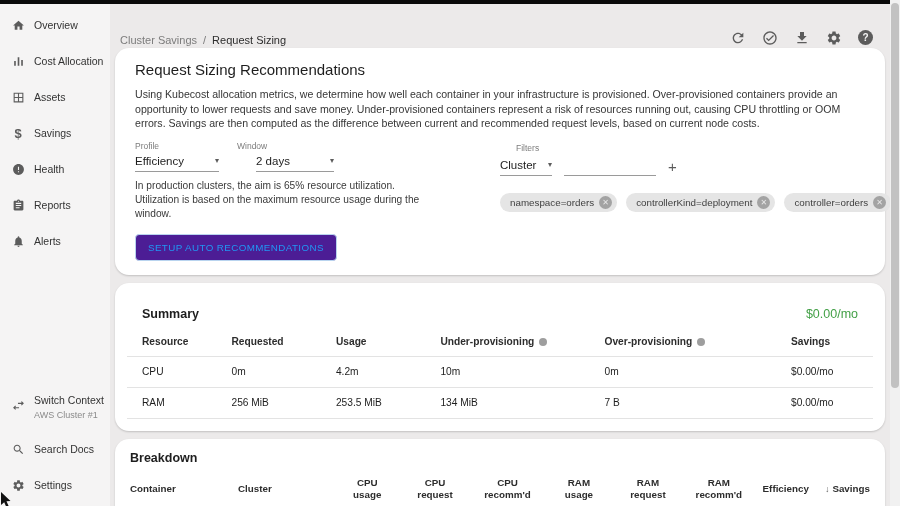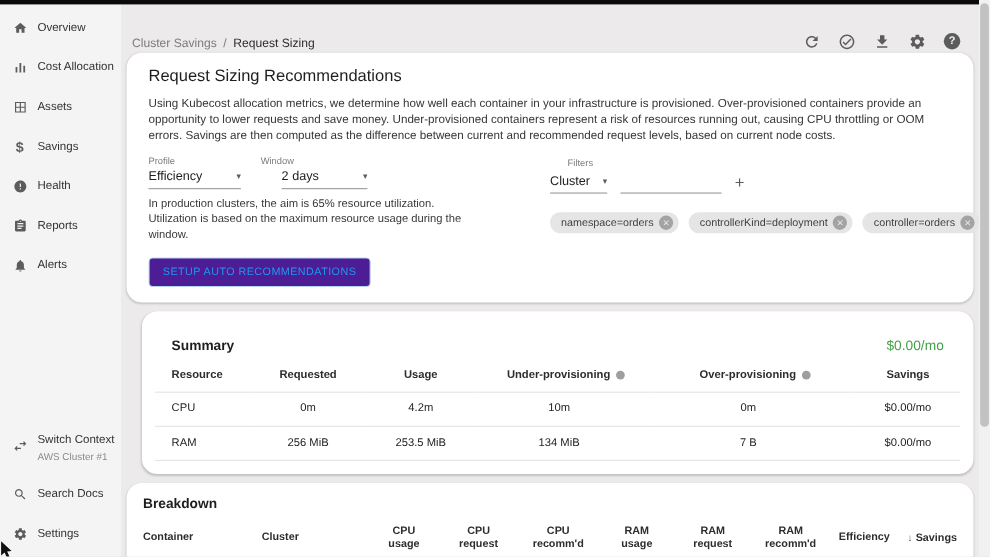--- a/index.html
+++ b/index.html
@@ -51,29 +51,29 @@
   .filters-label { font-size:8.5px; color:#7c7c7c; margin-bottom:5px;padding-left:16px; }
   .filter-row { display:flex; align-items:flex-end; gap:12px; }
   .sel-cluster { width:52px; }
   .filter-input { border:none; border-bottom:1px solid #9a9a9a; width:92px; height:18px; font-size:11px; background:transparent; outline:none; }
   .plus-btn { font-size:15px; color:#5c5c5c; cursor:pointer; line-height:15px; padding-bottom:2px; }
   .chips { display:flex; gap:9px; margin-top:17px; }
   .chip { background:#e5e5e5; border-radius:11px; height:19px; display:flex; align-items:center; gap:5px; padding:0 5px 0 10px; font-size:9.8px; color:#3f3f3f; }
   .chip-x { width:13px; height:13px; border-radius:50%; background:#a3a3a3; color:#e7e7e7; font-size:8px; display:flex; align-items:center; justify-content:center; cursor:pointer; }
 
   
-  .card-summary { padding:12px;margin-left:14px; }
+  .card-summary { padding:12px; }
   .sec-head { display:flex; align-items:center; padding:12px 15px 9px 15px; }
   .sec-title { font-size:12.5px; font-weight:700; color:#1e1e1e; }
   .sum-total { margin-left:auto; font-size:12.5px; color:#43a047; }
   table { width:100%; border-collapse:collapse; }
   .sum-table th { font-size:10.2px; font-weight:700; color:#2d2d2d; padding:6px 15px 9px 15px; border-bottom:1px solid #e3e3e3; }
   .sum-table td { font-size:10.2px; color:#1e1e1e; padding:9.5px 15px; border-bottom:1px solid #e3e3e3; }
   .sum-table tr:last-child td { border-bottom:1px solid #e3e3e3; }
-  .ta-r { text-align:center; }
+  .ta-r { text-align:left; }
   .ta-l { text-align:left; }
   .ta-c { text-align:center; }
   .pad-icon { padding-right:27px !important; }
   .info-dot { display:inline-block; width:8px; height:8px; border-radius:50%; background:#9e9e9e; margin-left:5px; vertical-align:middle; }
 
   
   .card-breakdown { padding:0; min-height:130px; }
   .bd-table th { font-size:9.8px; font-weight:700; color:#2d2d2d; padding:3px 8px 10px 8px; vertical-align:middle; line-height:12.5px; }
   .bd-table td { font-size:9.8px; color:#1e1e1e; padding:11px 8px; border-top:1px solid #e3e3e3; border-bottom:1px solid #e3e3e3; vertical-align:middle; }
   .bd-table .first { padding-left:15px; }

